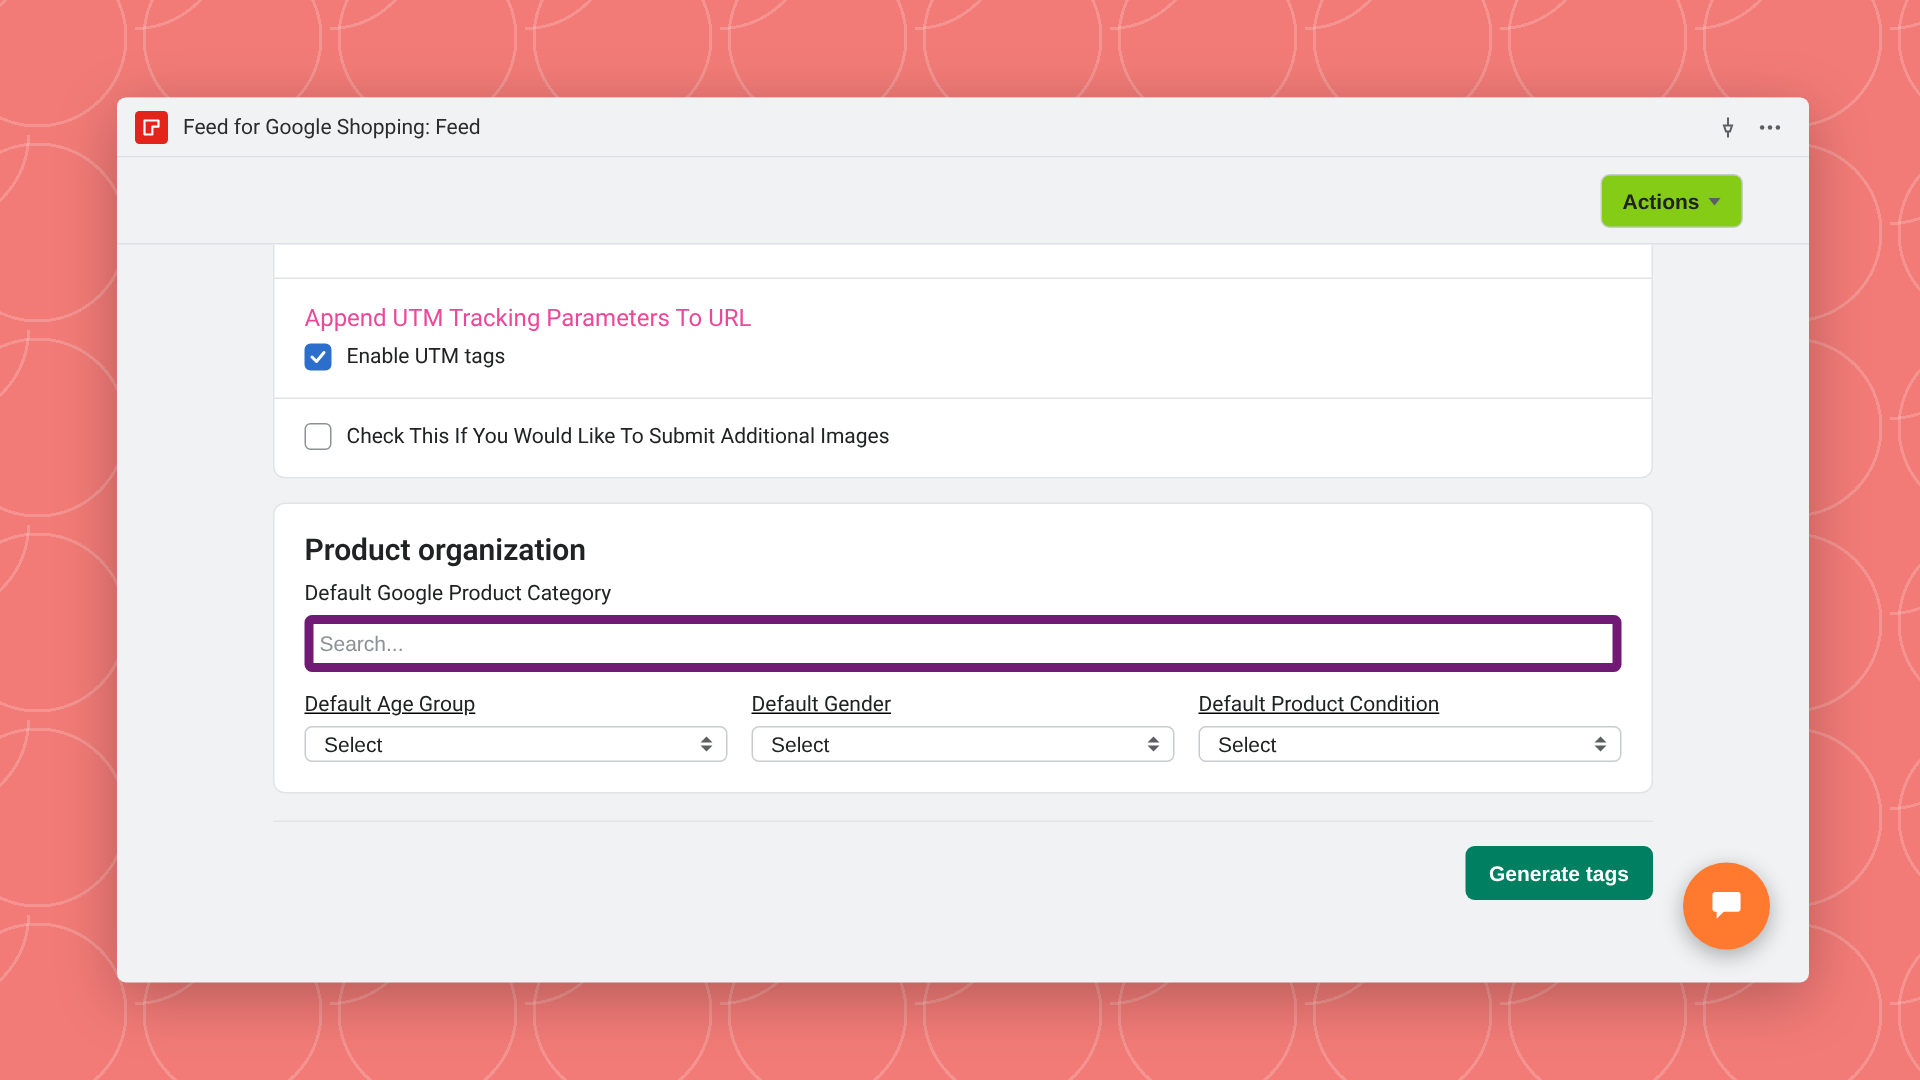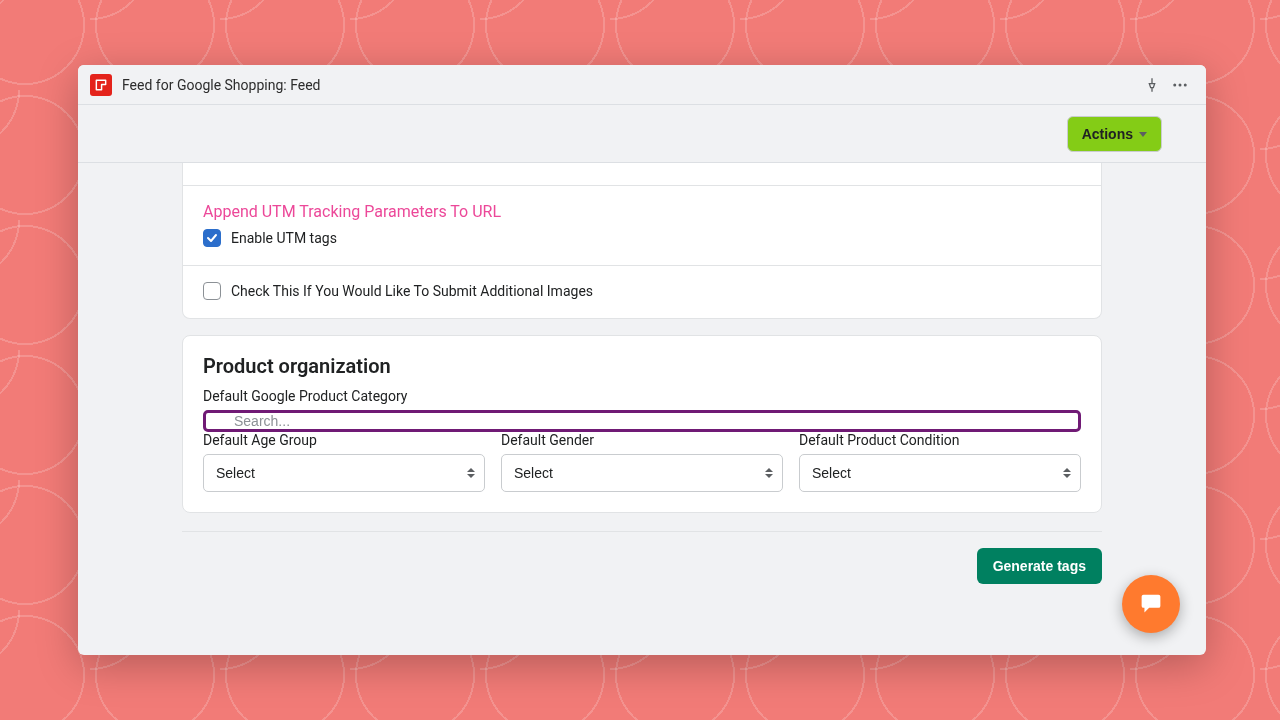--- a/index.html
+++ b/index.html
@@ -120,38 +120,40 @@
     background: #2c6ecb;
     border-color: #2c6ecb;
   }
   .checkbox.checked svg { width: 12px; height: 12px; }
   .check-label { font-size: 14px; color: #202223; }
   .card2 { margin-top: 16px; background: #fff; border: 1px solid #e1e3e5; border-radius: 8px; padding: 18px 20px 20px;}
   .card2 h3 { font-size: 20px; font-weight: 600; color: #202223; margin-bottom: 10px; }
   .field-label { font-size: 14px; color: #202223; margin-bottom: 6px;}
   .input {
     width: 100%;
-    height: 22px;
-    border: 3px solid #701a75;
+    height: 38px;
+    border: 6px solid #701a75;
     border-radius: 5px;
-    padding: 0 28px;
+    padding: 0 4px;
     font-size: 14px;
     color: #202223;
     background: #fff;
   }
   .input::placeholder { color: #8c9196; }
   .row3 {
     display: grid;
     grid-template-columns: 1fr 1fr 1fr;
     gap: 16px;
+    margin-top: 14px;
+    text-decoration: underline;
   }
   .select-wrap { position: relative; }
   .select {
     width: 100%;
-    height: 38px;
+    height: 24px;
     border: 1px solid #c9cccf;
     border-radius: 5px;
     padding: 0 30px 0 12px;
     font-size: 14px;
     color: #202223;
     background: #fff;
     appearance: none;
     cursor: pointer;
   }
   .select-caret {

